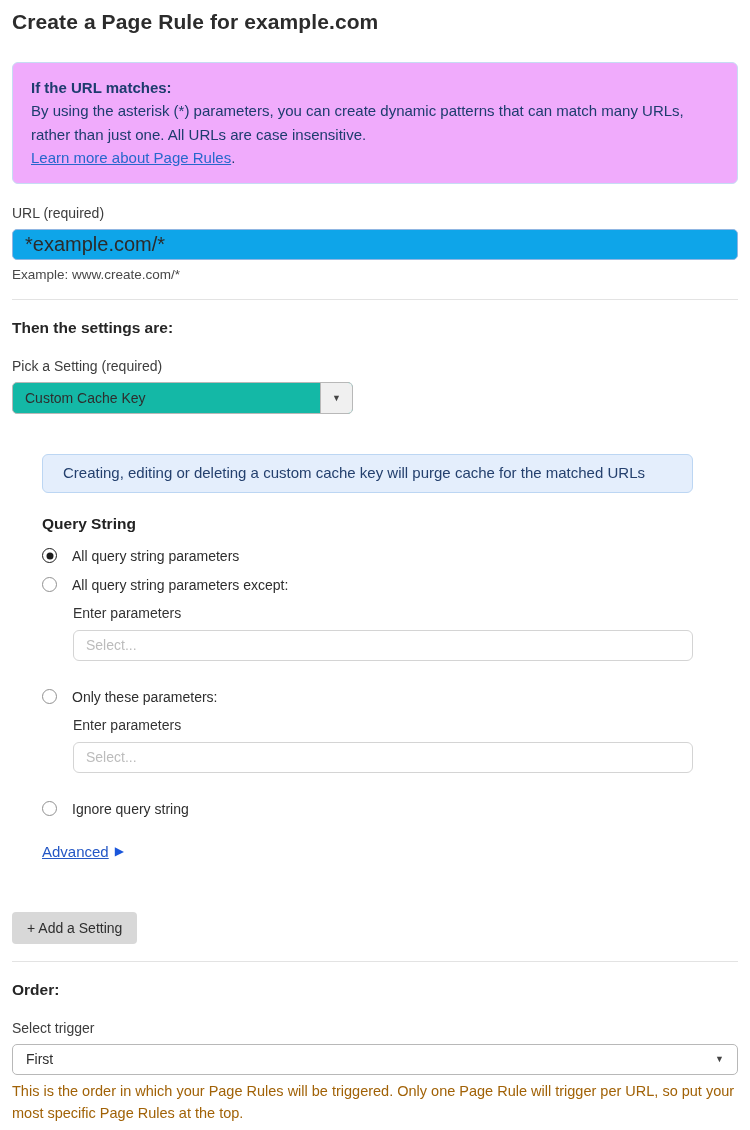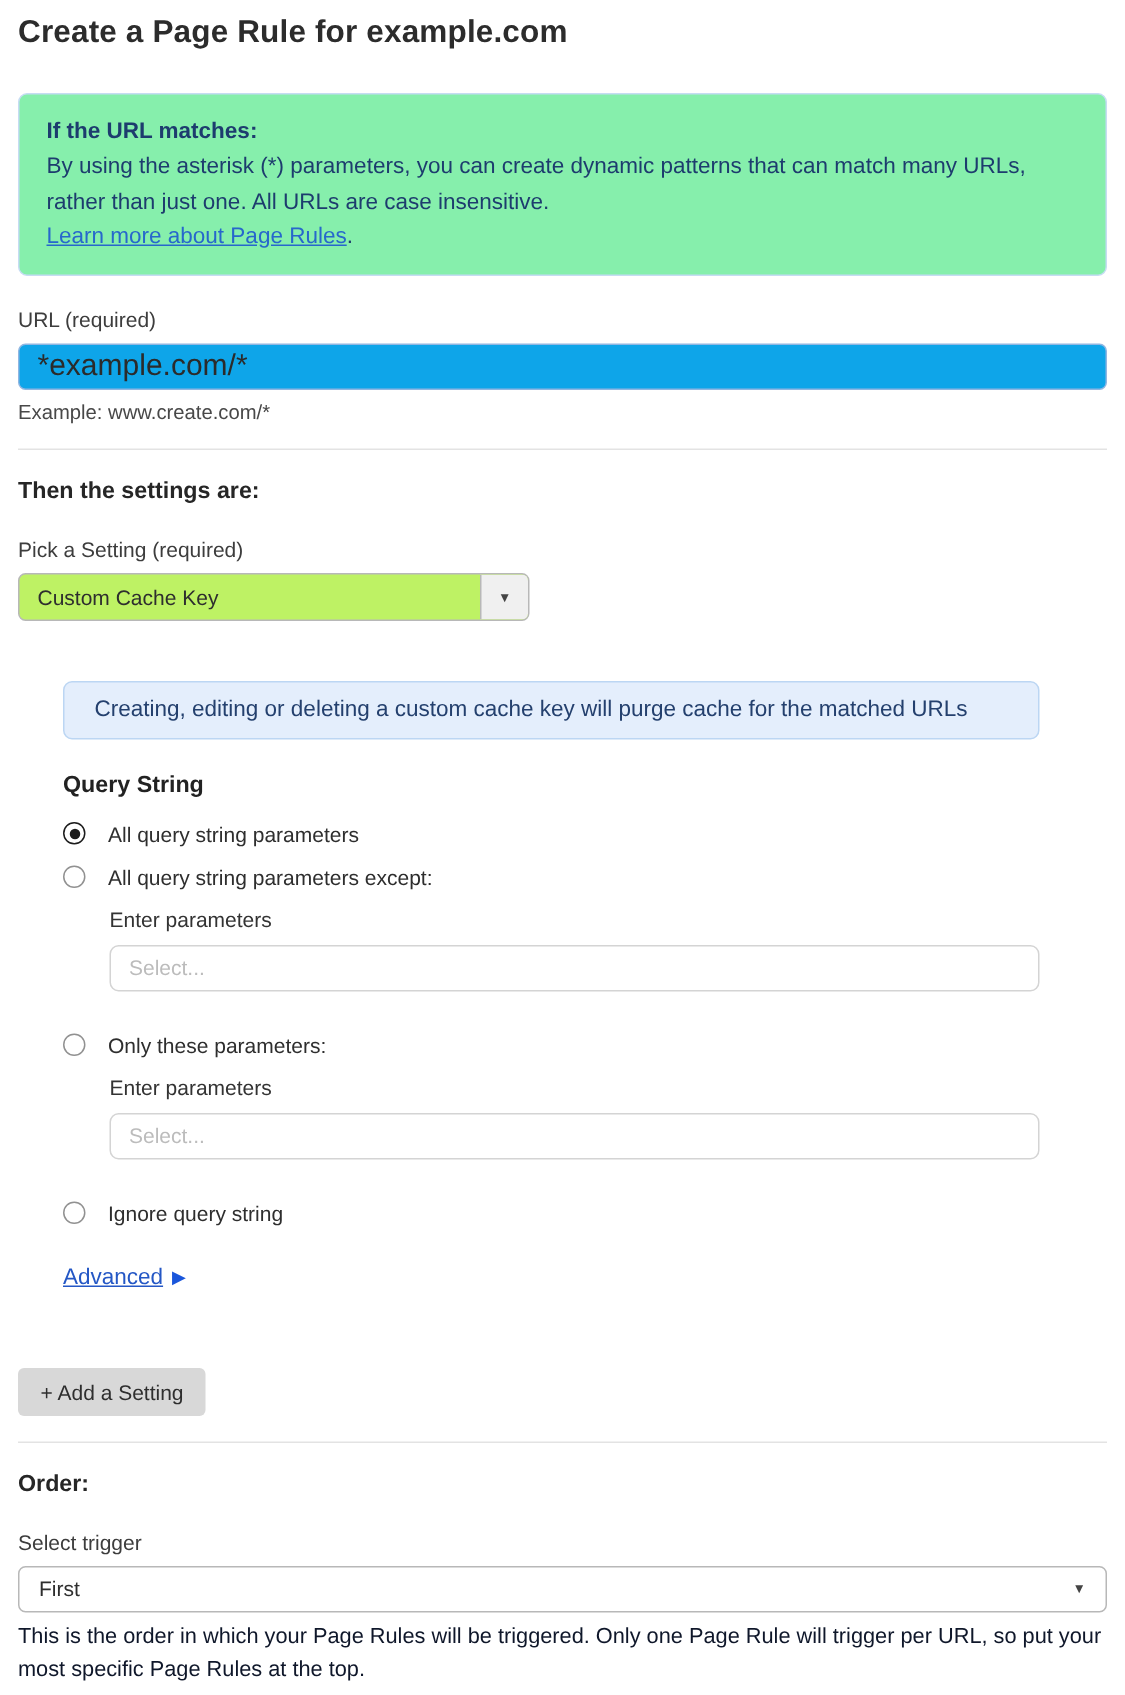--- a/index.html
+++ b/index.html
@@ -15,21 +15,21 @@
 
   h1.page-title {
     font-size: 21px;
     font-weight: 700;
     color: #2c2c2c;
     margin: 2px 0 28px 0;
     letter-spacing: 0.1px;
   }
 
   .info-box {
-    background: #86efac;
+    background: #f0abfc;
     border: 1px solid #c6dcf3;
     border-radius: 6px;
     padding: 13px 18px 14px 18px;
     font-size: 15px;
     line-height: 1.55;
     color: #1d3c6e;
   }
   .info-box .info-heading { font-weight: 700; }
   .info-box a.info-link {
     color: #2767cc;
@@ -76,21 +76,21 @@
   }
 
   .setting-select {
     margin-top: 8px;
     width: 341px;
     height: 32px;
     border: 1px solid #b8b8b8;
     border-radius: 5px;
     display: flex;
     align-items: center;
-    background: #bef264;
+    background: #14b8a6;
     cursor: pointer;
     overflow: hidden;
   }
   .setting-select .select-value {
     flex: 1;
     font-size: 14px;
     color: #2e2e2e;
     padding-left: 12px;
   }
   .setting-select .select-arrow-box {
@@ -198,21 +198,21 @@
     display: flex;
     align-items: center;
     justify-content: space-between;
     padding: 0 13px;
     background: #ffffff;
     cursor: pointer;
   }
   .order-select .select-value { font-size: 14px; color: #2e2e2e; }
   .order-description {
     font-size: 14.5px;
-    color: #0f172a;
+    color: #a16207;
     line-height: 1.5;
     margin-top: 6px;
   }
 </style>
 </head>
 <body>
 
 <div class="container">
 
   <h1 class="page-title">Create a Page Rule for example.com</h1>

